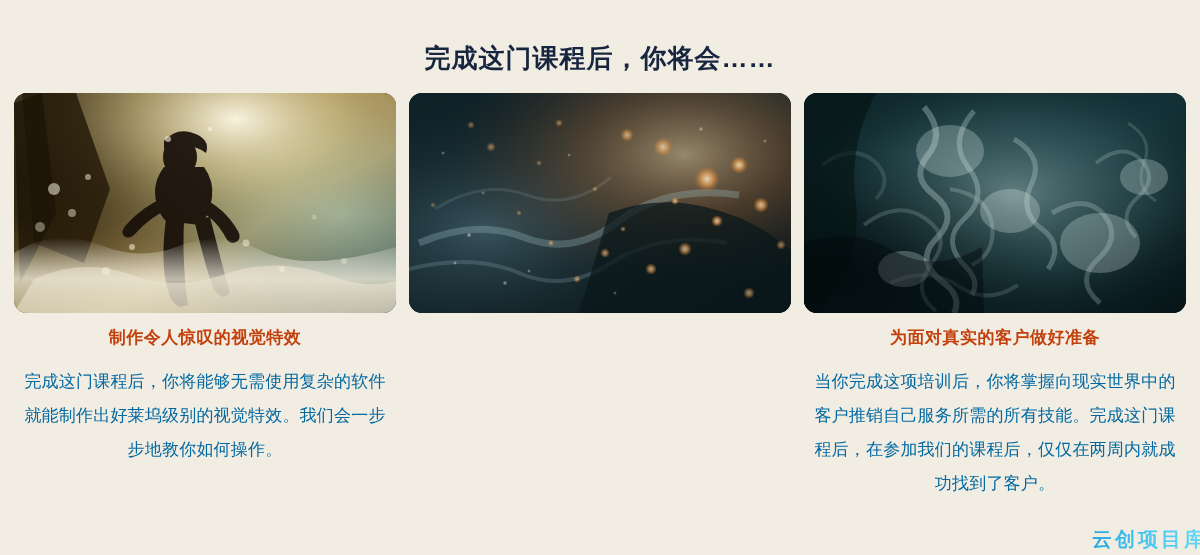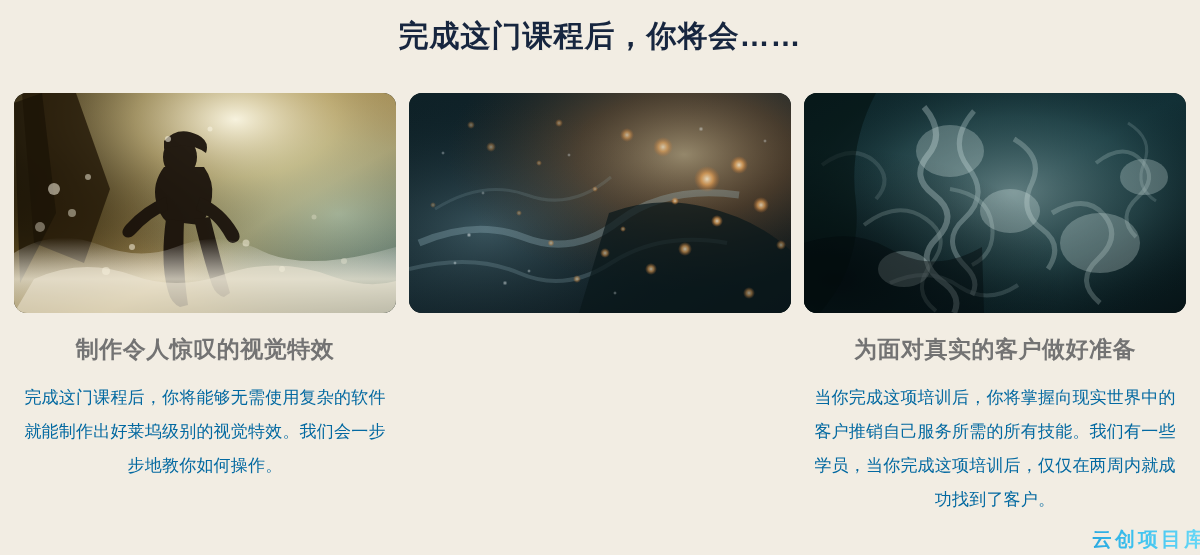--- a/index.html
+++ b/index.html
@@ -20,25 +20,25 @@
     width: 1200px;
     height: 555px;
     position: relative;
     background: #f2ede3;
   }
 
   
   .section-title {
     width: 100%;
     text-align: center;
-    font-size: 30px;
+    font-size: 26px;
     font-weight: 700;
     letter-spacing: 1px;
     color: #17263f;
-    padding-top: 18px;
+    padding-top: 43px;
     line-height: 1.2;
     white-space: nowrap;
   }
 
   
   .cards {
     position: absolute;
     top: 93px;
     left: 14px;
     width: 1174px;
@@ -62,24 +62,24 @@
     background: #0b1416;
   }
 
   .card-media svg {
     display: block;
     width: 100%;
     height: 100%;
   }
 
   .card-title {
-    margin-top: 22px;
-    font-size: 23px;
+    margin-top: 14px;
+    font-size: 17px;
     font-weight: 700;
-    color: #737373;
+    color: #c2410c;
     letter-spacing: 0.5px;
     text-align: center;
     line-height: 1.25;
     white-space: nowrap;
   }
 
   .card-body {
     margin-top: 17px;
     font-size: 17px;
     line-height: 34px;
@@ -307,20 +307,20 @@
             <ellipse cx="296" cy="150" rx="40" ry="30"></ellipse>
             <ellipse cx="206" cy="118" rx="30" ry="22"></ellipse>
             <ellipse cx="100" cy="176" rx="26" ry="18"></ellipse>
             <ellipse cx="340" cy="84" rx="24" ry="18"></ellipse>
           </g>
           <path d="M0 0 L72 0 Q44 52 52 110 Q58 170 16 220 L0 220 Z" fill="#04100f" opacity="0.55"></path>
           <path d="M0 150 q50 -16 86 6 q44 26 92 -2 L180 220 L0 220 Z" fill="#03090b" opacity="0.45"></path>
         </svg>
       </div>
       <div class="card-title">为面对真实的客户做好准备</div>
-      <div class="card-body">当你完成这项培训后，你将掌握向现实世界中的客户推销自己服务所需的所有技能。我们有一些学员，当你完成这项培训后，仅仅在两周内就成功找到了客户。</div>
+      <div class="card-body">当你完成这项培训后，你将掌握向现实世界中的客户推销自己服务所需的所有技能。完成这门课程后，在参加我们的课程后，仅仅在两周内就成功找到了客户。</div>
     </div>
 
   </div>
 
   <div class="watermark">云创项目库</div>
 
 </div>
 
 </body></html>

